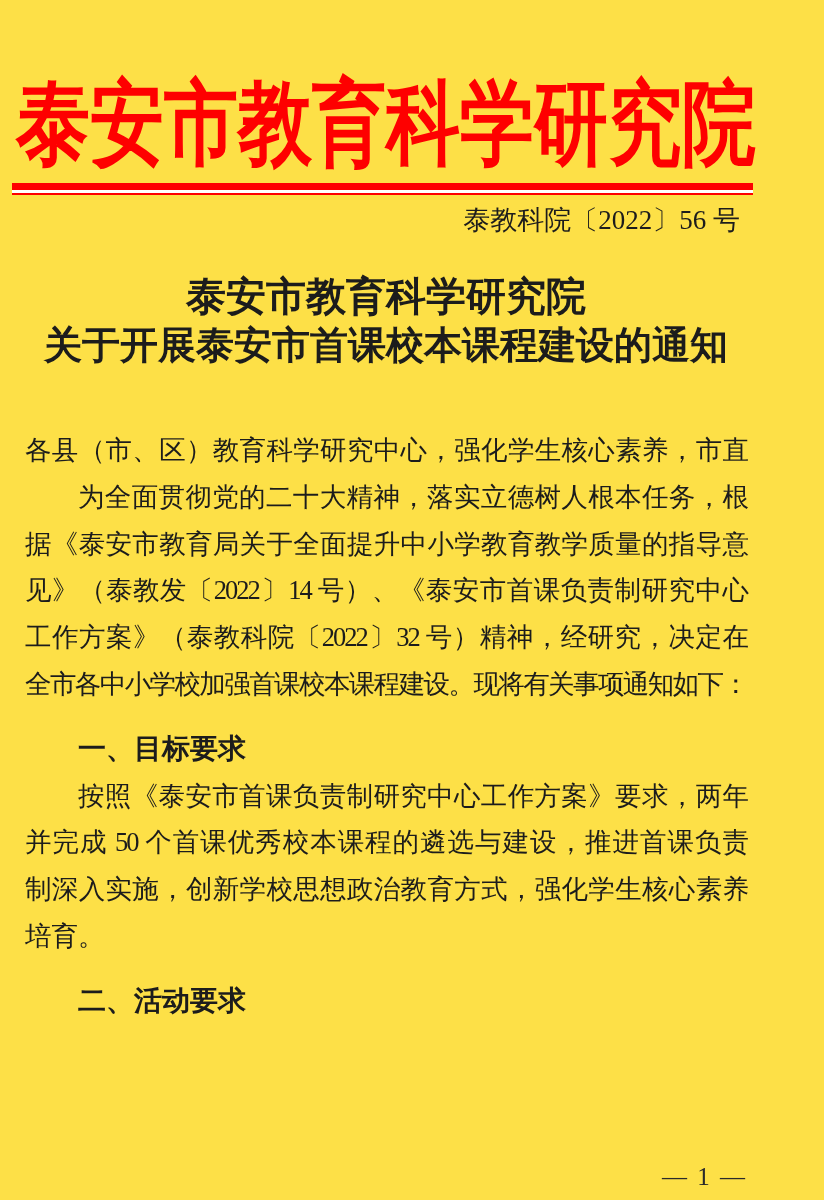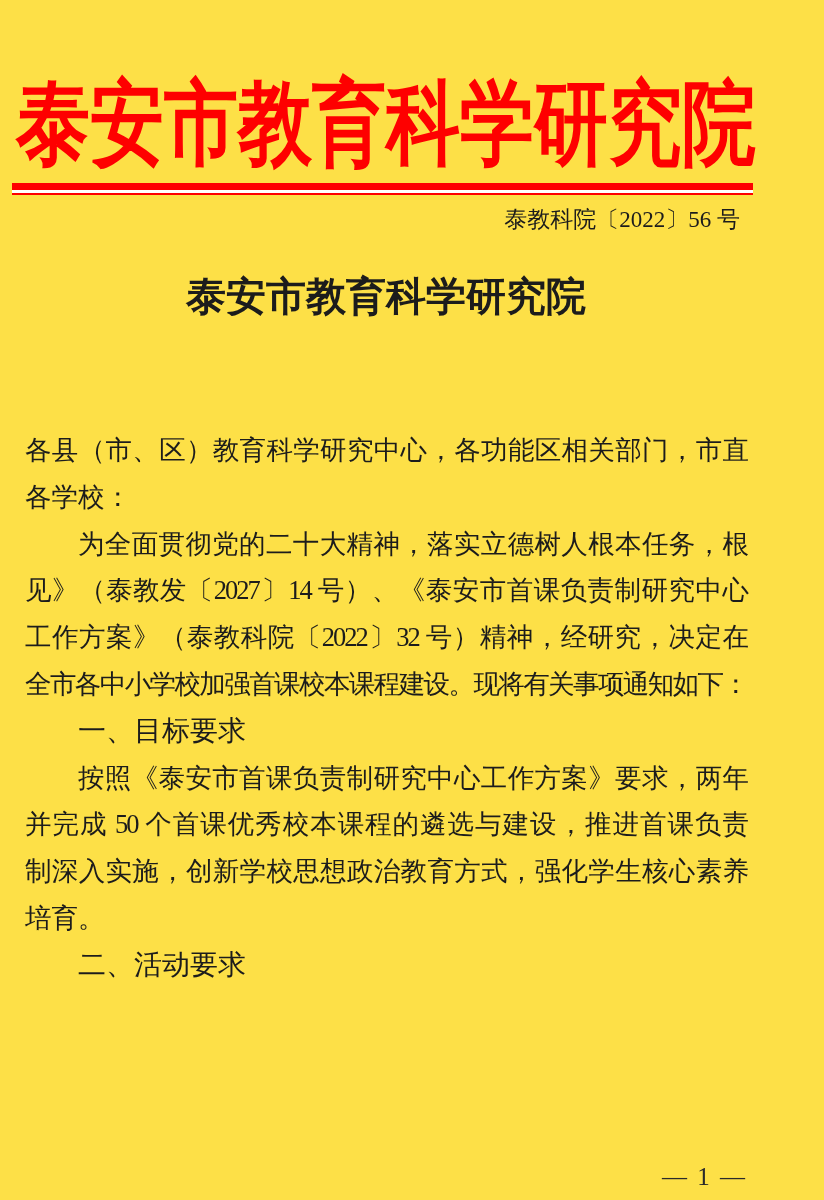--- a/index.html
+++ b/index.html
@@ -27,40 +27,40 @@
   
   .redline {
     position: absolute; top: 183px; left: -2px; width: 741px; height: 3px;
     border-top: 7px solid var(--accent, #fe0000);
     border-bottom: 2px solid var(--accent, #fe0000);
     background: #ffffff;
   }
 
   .docnum {
     position: absolute; top: 202px; right: 18px;
-    font-size: 23px; line-height: 36px; white-space: nowrap;
+    font-size: 27px; line-height: 36px; white-space: nowrap;
   }
 
   .title { position: absolute; top: 272px; left: 0; width: 100%; text-align: center; font-weight: bold; }
   .title .t1 { font-size: 40px; line-height: 49px; }
   .title .t2 { font-size: 38px; line-height: 49px; }
 
   .body-text { position: absolute; top: 427px; left: 11px; width: 722px; }
   .line {
     height: 46.8px; line-height: 46.8px;
     font-size: 26.5px; white-space: nowrap;
   }
   .line.flush {
     text-align: justify;
     text-align-last: justify;
     letter-spacing: -2px;
   }
   .line.heading {
     font-family: "Liberation Sans", "DejaVu Sans", sans-serif;
-    font-weight: normal; font-size: 28px;
+    font-weight: bold; font-size: 28px; margin-top: 18px;
   }
   .line.indent { padding-left: 53px; }
 
   .pagenum {
     position: absolute; top: 1163px; right: 11px;
     font-size: 25px; color: #2a2a2a; letter-spacing: 2px; white-space: nowrap;
   }
 </style>
 </head>
 <body>
@@ -69,27 +69,28 @@
   <div class="doc">
 
     <div class="masthead">泰安市教育科学研究院</div>
 
     <div class="redline"></div>
 
     <div class="docnum">泰教科院〔2022〕56 号</div>
 
     <div class="title">
       <div class="t1">泰安市教育科学研究院</div>
+      <div class="t2">关于开展泰安市首课校本课程建设的通知</div>
     </div>
 
     <div class="body-text">
-        <div class="line flush">各县（市、区）教育科学研究中心，各功能区相关部门，市直</div>
-        <div class="line">各学校：</div>
+        <div class="line flush">各县（市、区）教育科学研究中心，强化学生核心素养，市直</div>
         <div class="line flush indent">为全面贯彻党的二十大精神，落实立德树人根本任务，根</div>
-        <div class="line flush">见》（泰教发〔2027〕14 号）、《泰安市首课负责制研究中心</div>
+        <div class="line flush">据《泰安市教育局关于全面提升中小学教育教学质量的指导意</div>
+        <div class="line flush">见》（泰教发〔2022〕14 号）、《泰安市首课负责制研究中心</div>
         <div class="line flush">工作方案》（泰教科院〔2022〕32 号）精神，经研究，决定在</div>
         <div class="line flush">全市各中小学校加强首课校本课程建设。现将有关事项通知如下：</div>
         <div class="line heading indent">一、目标要求</div>
         <div class="line flush indent">按照《泰安市首课负责制研究中心工作方案》要求，两年</div>
         <div class="line flush">并完成 50 个首课优秀校本课程的遴选与建设，推进首课负责</div>
         <div class="line flush">制深入实施，创新学校思想政治教育方式，强化学生核心素养</div>
         <div class="line">培育。</div>
         <div class="line heading indent">二、活动要求</div>
       </div>
 

